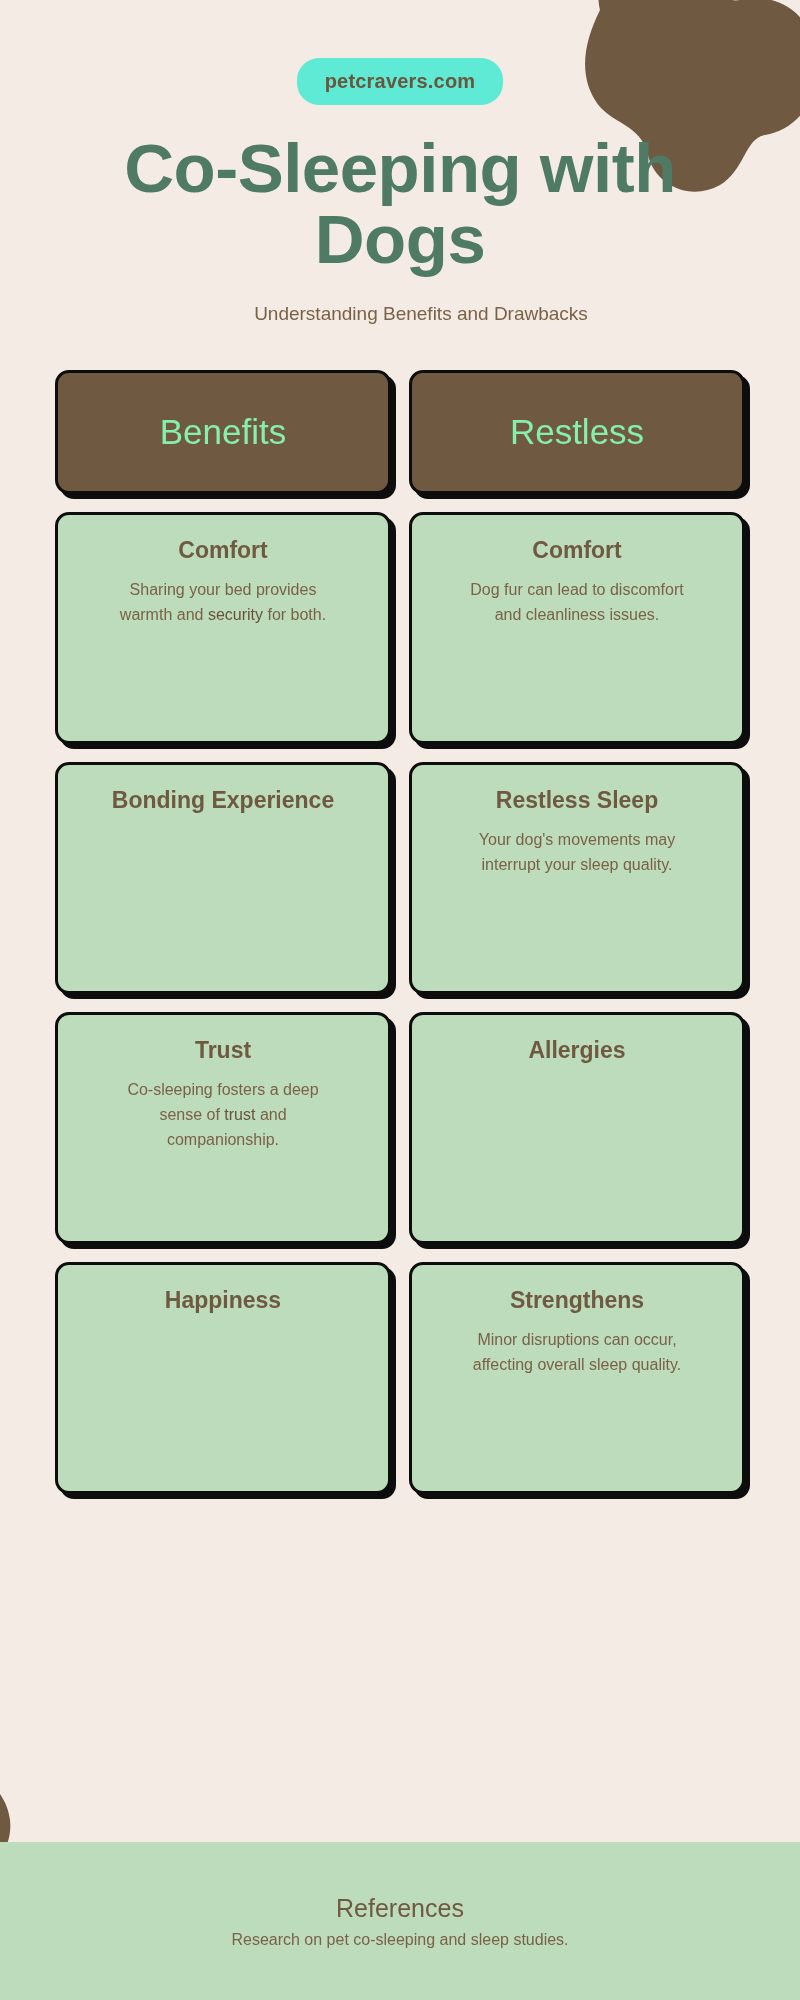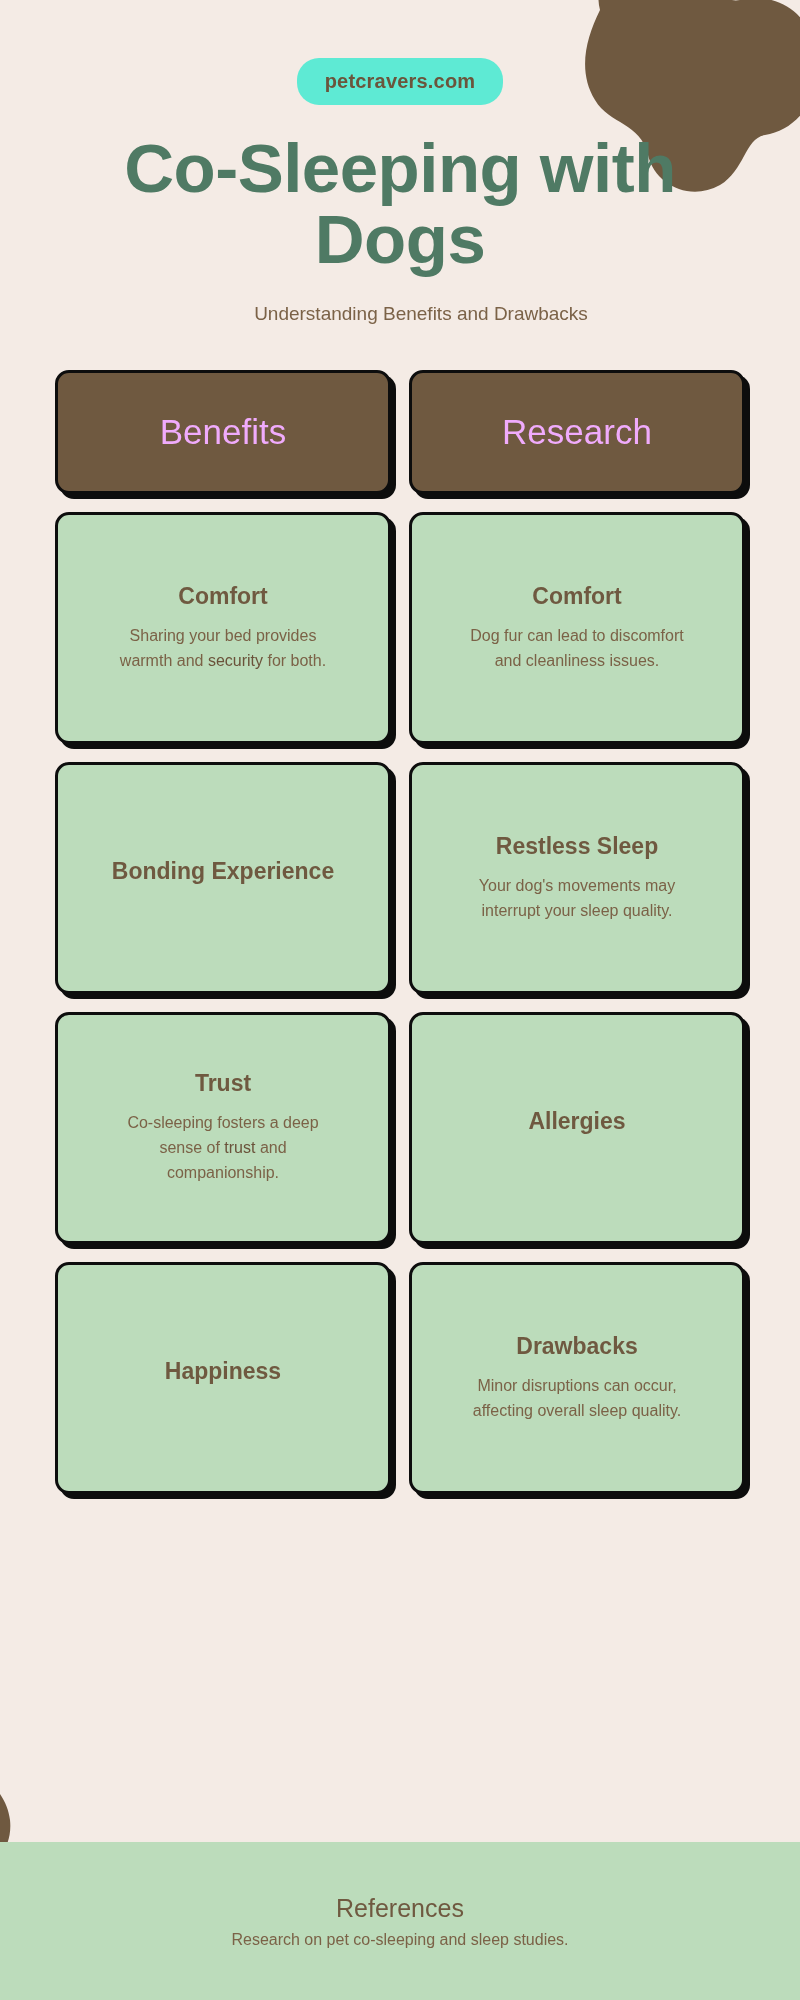--- a/index.html
+++ b/index.html
@@ -89,36 +89,35 @@
 
   .col-head {
     background: #6f5940;
     border: 3px solid #0d0d0d;
     border-radius: 14px;
     box-shadow: 5px 5px 0 #0d0d0d;
     height: 124px;
     display: flex;
     align-items: center;
     justify-content: center;
-    color: #f0abfc;
+    color: #86efac;
     font-size: 35px;
     font-weight: normal;
   }
 
   .card {
     background: #bcdcbb;
     border: 3px solid #0d0d0d;
     border-radius: 14px;
     box-shadow: 5px 5px 0 #0d0d0d;
     min-height: 232px;
     padding: 22px 26px;
     display: flex;
     flex-direction: column;
     align-items: center;
-    justify-content: center;
     text-align: center;
   }
 
   .card-title {
     font-size: 23px;
     font-weight: bold;
     color: #6f5940;
     margin-bottom: 14px;
   }
 
@@ -174,21 +173,21 @@
 
   <div class="header">
     <div class="badge">petcravers.com</div>
     <h1 class="title">Co-Sleeping with Dogs</h1>
     <div class="subtitle">Understanding Benefits and Drawbacks</div>
   </div>
 
   <div class="grid">
 
     <div class="col-head">Benefits</div>
-    <div class="col-head">Research</div>
+    <div class="col-head">Restless</div>
 
     <div class="card">
       <div class="card-title">Comfort</div>
       <div class="card-body"><span>Sharing your bed provides warmth and </span><b>security</b><span> for both.</span></div>
     </div>
     <div class="card">
       <div class="card-title">Comfort</div>
       <div class="card-body"><span>Dog fur can lead to discomfort and cleanliness issues.</span><b></b><span></span></div>
     </div>
 
@@ -205,21 +204,21 @@
       <div class="card-body"><span>Co-sleeping fosters a deep sense of </span><b>trust</b><span> and companionship.</span></div>
     </div>
     <div class="card">
       <div class="card-title">Allergies</div>
     </div>
 
     <div class="card">
       <div class="card-title">Happiness</div>
     </div>
     <div class="card">
-      <div class="card-title">Drawbacks</div>
+      <div class="card-title">Strengthens</div>
       <div class="card-body"><span>Minor disruptions can occur, affecting overall sleep quality.</span><b></b><span></span></div>
     </div>
 
   </div>
 
   <div class="footer">
     <div class="footer-inner">
       <div class="footer-title">References</div>
       <div class="footer-text">Research on pet co-sleeping and sleep studies.</div>
     </div>

